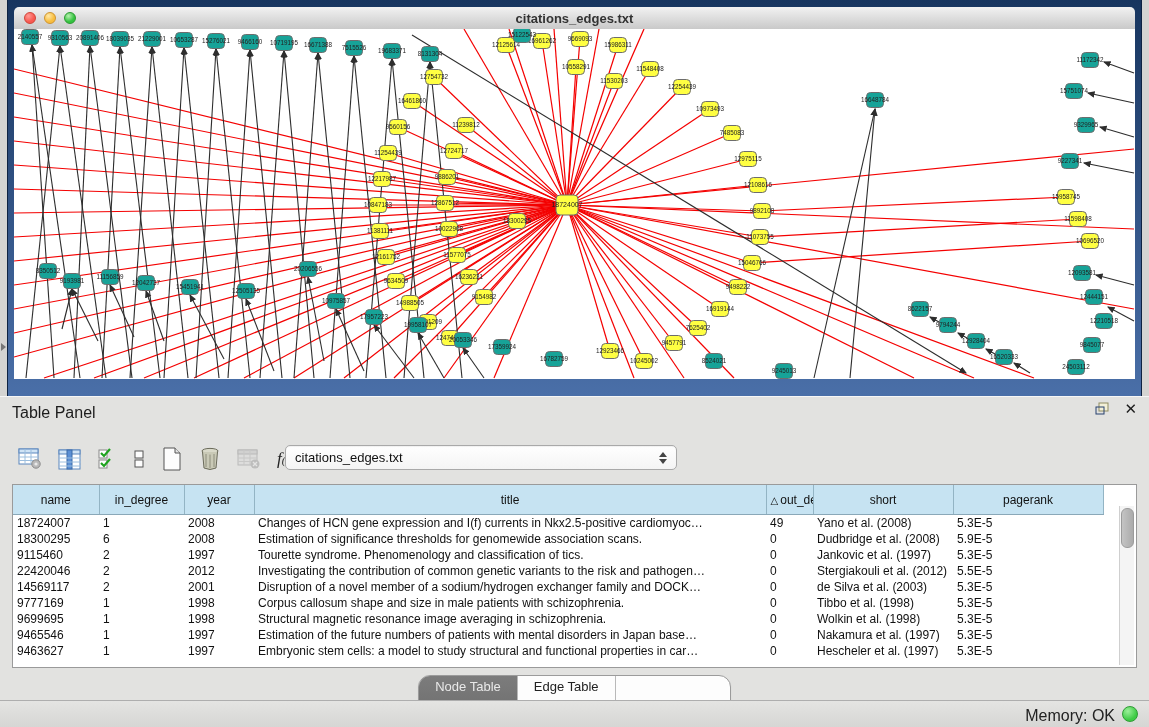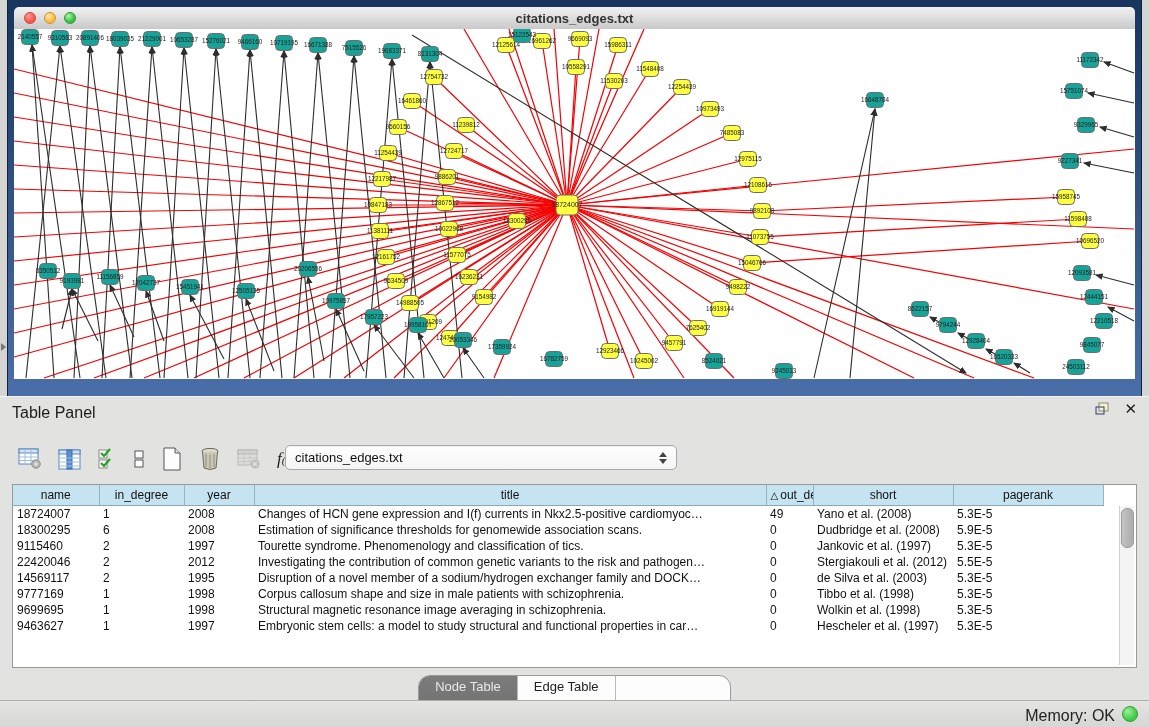--- a/index.html
+++ b/index.html
@@ -75,21 +75,21 @@
   .combo-arrows .down{width:0;height:0;border-left:4px solid transparent;border-right:4px solid transparent;border-top:5px solid #444;}
   
   .table-box{
     position:absolute;left:12px;top:87px;width:1125px;height:184px;
     background:#ffffff;border:1px solid #9a9a9a;box-sizing:border-box;overflow:hidden;
   }
   table.grid{border-collapse:collapse;table-layout:fixed;width:1090px;font-size:12px;color:#111;}
   table.grid th{
     background:#c6e3f2;font-weight:normal;text-align:center;
     border-right:1px solid #93b4c4;border-bottom:1px solid #8aa8b8;
-    height:20px;padding:0 4px;overflow:hidden;white-space:nowrap;
+    height:29px;padding:0 4px;overflow:hidden;white-space:nowrap;
   }
   table.grid td{
     height:16px;padding:0 4px;white-space:nowrap;overflow:hidden;text-overflow:clip;
     border:none;
   }
   .sort-tri{font-size:10px;margin-right:2px;}
   .vscroll{
     position:absolute;right:2px;top:21px;bottom:2px;width:14px;
     background:#f4f4f4;border-left:1px solid #cfcfcf;
   }
@@ -602,21 +602,21 @@
             <td>2</td>
             <td>2012</td>
             <td>Investigating the contribution of common genetic variants to the risk and pathogen…</td>
             <td>0</td>
             <td>Stergiakouli et al. (2012)</td>
             <td>5.5E-5</td>
           </tr>
           <tr>
             <td>14569117</td>
             <td>2</td>
-            <td>1995</td>
+            <td>2001</td>
             <td>Disruption of a novel member of a sodium/hydrogen exchanger family and DOCK…</td>
             <td>0</td>
             <td>de Silva et al. (2003)</td>
             <td>5.3E-5</td>
           </tr>
           <tr>
             <td>9777169</td>
             <td>1</td>
             <td>1998</td>
             <td>Corpus callosum shape and size in male patients with schizophrenia.</td>
@@ -624,20 +624,29 @@
             <td>Tibbo et al. (1998)</td>
             <td>5.3E-5</td>
           </tr>
           <tr>
             <td>9699695</td>
             <td>1</td>
             <td>1998</td>
             <td>Structural magnetic resonance image averaging in schizophrenia.</td>
             <td>0</td>
             <td>Wolkin et al. (1998)</td>
+            <td>5.3E-5</td>
+          </tr>
+          <tr>
+            <td>9465546</td>
+            <td>1</td>
+            <td>1997</td>
+            <td>Estimation of the future numbers of patients with mental disorders in Japan base…</td>
+            <td>0</td>
+            <td>Nakamura et al. (1997)</td>
             <td>5.3E-5</td>
           </tr>
           <tr>
             <td>9463627</td>
             <td>1</td>
             <td>1997</td>
             <td>Embryonic stem cells: a model to study structural and functional properties in car…</td>
             <td>0</td>
             <td>Hescheler et al. (1997)</td>
             <td>5.3E-5</td>

